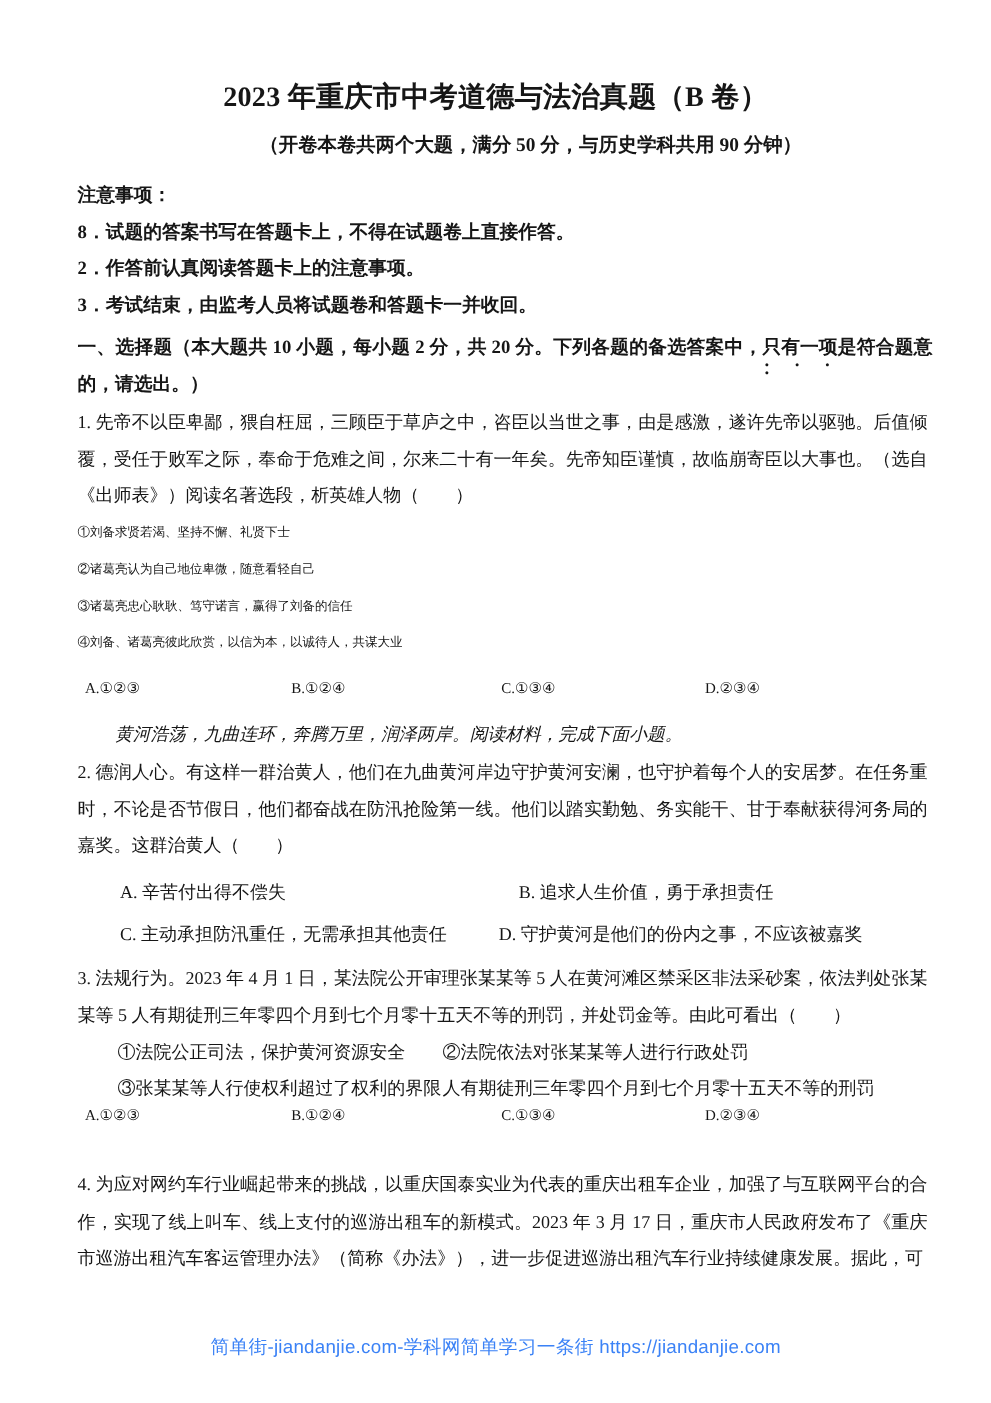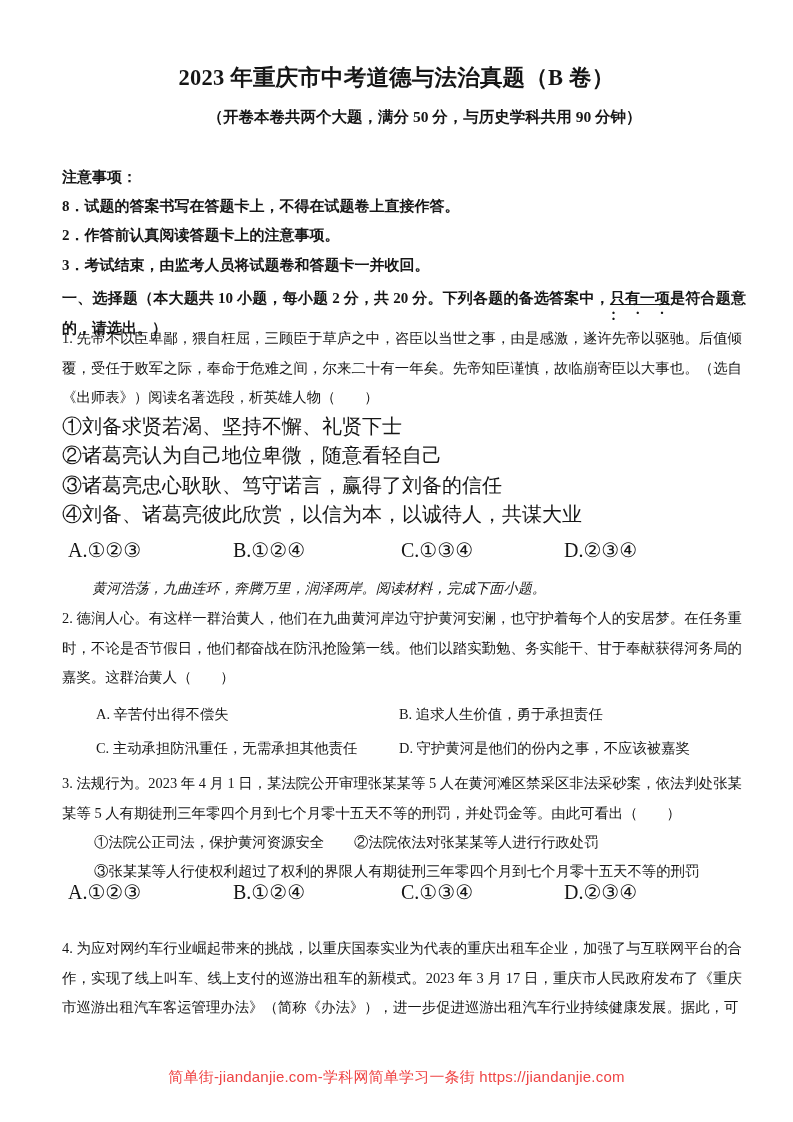--- a/index.html
+++ b/index.html
@@ -47,21 +47,20 @@
   }
 
   
   .blk {
     position: absolute;
     font-size: 14.6px;
     line-height: 29.5px;
   }
   .bold {
     font-weight: bold;
-    margin-top: 20px;
   }
 
   .notes-head {
     left: 62px; top: 143px;
     width: 680px;
     font-size: 15px;
   }
   .note-1 { left: 62px; top: 172px; width: 680px; font-size: 15px; }
   .note-2 { left: 62px; top: 201px; width: 680px; font-size: 15px; }
   .note-3 { left: 62px; top: 231px; width: 680px; font-size: 15px; }
@@ -71,21 +70,20 @@
     width: 684px;
     font-size: 15px;
     line-height: 30px;
     text-align: justify;
   }
 
   
   .emph {
     position: relative;
     display: inline-block;
-    text-decoration: underline;
   }
   .emph::after {
     content: "· · · ·";
     position: absolute;
     left: 1px;
     bottom: -9px;
     width: 100%;
     font-size: 15px;
     letter-spacing: 6.5px;
     line-height: 6px;
@@ -105,32 +103,32 @@
 
   .q1-body { top: 324px; }
   .q2-body { top: 604px; }
   .q3-body { top: 769px; }
   .q4-body { top: 934px; }
 
   
   .stmt {
     position: absolute;
     left: 62px;
-    font-size: 20px;
+    font-size: 10px;
     line-height: 29.6px;
     white-space: nowrap;
   }
 
   
   .optrow {
     position: absolute;
     left: 0;
     width: 793px;
     height: 29px;
-    font-size: 20px;
+    font-size: 12px;
     line-height: 29px;
   }
   .optrow .col {
     position: absolute;
     white-space: nowrap;
   }
   .c1 { left: 68px; }
   .c2 { left: 233px; }
   .c3 { left: 401px; }
   .c4 { left: 564px; }
@@ -157,21 +155,21 @@
     text-indent: 30px;
   }
 
   
   .footer {
     position: absolute;
     left: 0; top: 1068px;
     width: 793px;
     text-align: center;
     font-size: 15px;
-    color: #ef4444;
+    color: #3b82f6;
     font-family: "Liberation Sans", "DejaVu Sans", sans-serif;
     letter-spacing: 0.2px;
   }
 </style>
 </head>
 <body>
 
 <div class="page">
 
   <div class="doc-title">2023 年重庆市中考道德与法治真题（B 卷）</div>
@@ -194,21 +192,21 @@
     <span class="col c2">B.①②④</span>
     <span class="col c3">C.①③④</span>
     <span class="col c4">D.②③④</span>
   </div>
 
   <div class="material-line">黄河浩荡，九曲连环，奔腾万里，润泽两岸。阅读材料，完成下面小题。</div>
 
   <div class="qbody q2-body">2. 德润人心。有这样一群治黄人，他们在九曲黄河岸边守护黄河安澜，也守护着每个人的安居梦。在任务重时，不论是否节假日，他们都奋战在防汛抢险第一线。他们以踏实勤勉、务实能干、甘于奉献获得河务局的嘉奖。这群治黄人（　　）</div>
   <div class="stmtrow2" style="top:700px;">
     <span class="sc1" style="left:68px;">A. 辛苦付出得不偿失</span>
-    <span class="sc2" style="left:399px;">B. 追求人生价值，勇于承担责任</span>
+    <span class="sc2" style="left:415px;">B. 追求人生价值，勇于承担责任</span>
   </div>
   <div class="stmtrow2" style="top:734px;">
     <span class="sc1" style="left:68px;">C. 主动承担防汛重任，无需承担其他责任</span>
     <span class="sc2" style="left:399px;">D. 守护黄河是他们的份内之事，不应该被嘉奖</span>
   </div>
 
   <div class="qbody q3-body">3. 法规行为。2023 年 4 月 1 日，某法院公开审理张某某等 5 人在黄河滩区禁采区非法采砂案，依法判处张某某等 5 人有期徒刑三年零四个月到七个月零十五天不等的刑罚，并处罚金等。由此可看出（　　）</div>
   <div class="stmtrow2" style="top:828px;">
     <span class="sc1">①法院公正司法，保护黄河资源安全</span>
     <span class="sc2">②法院依法对张某某等人进行行政处罚</span>

